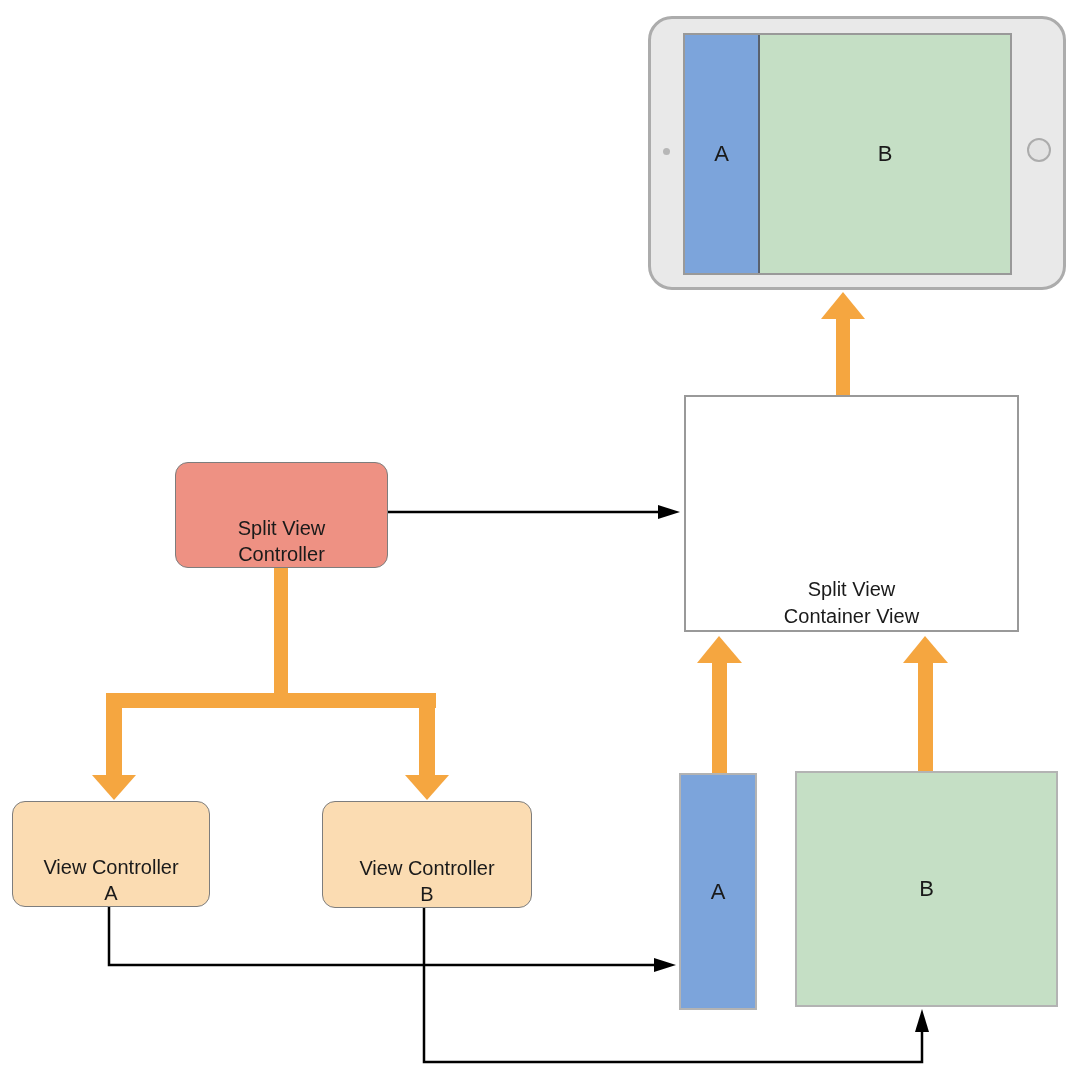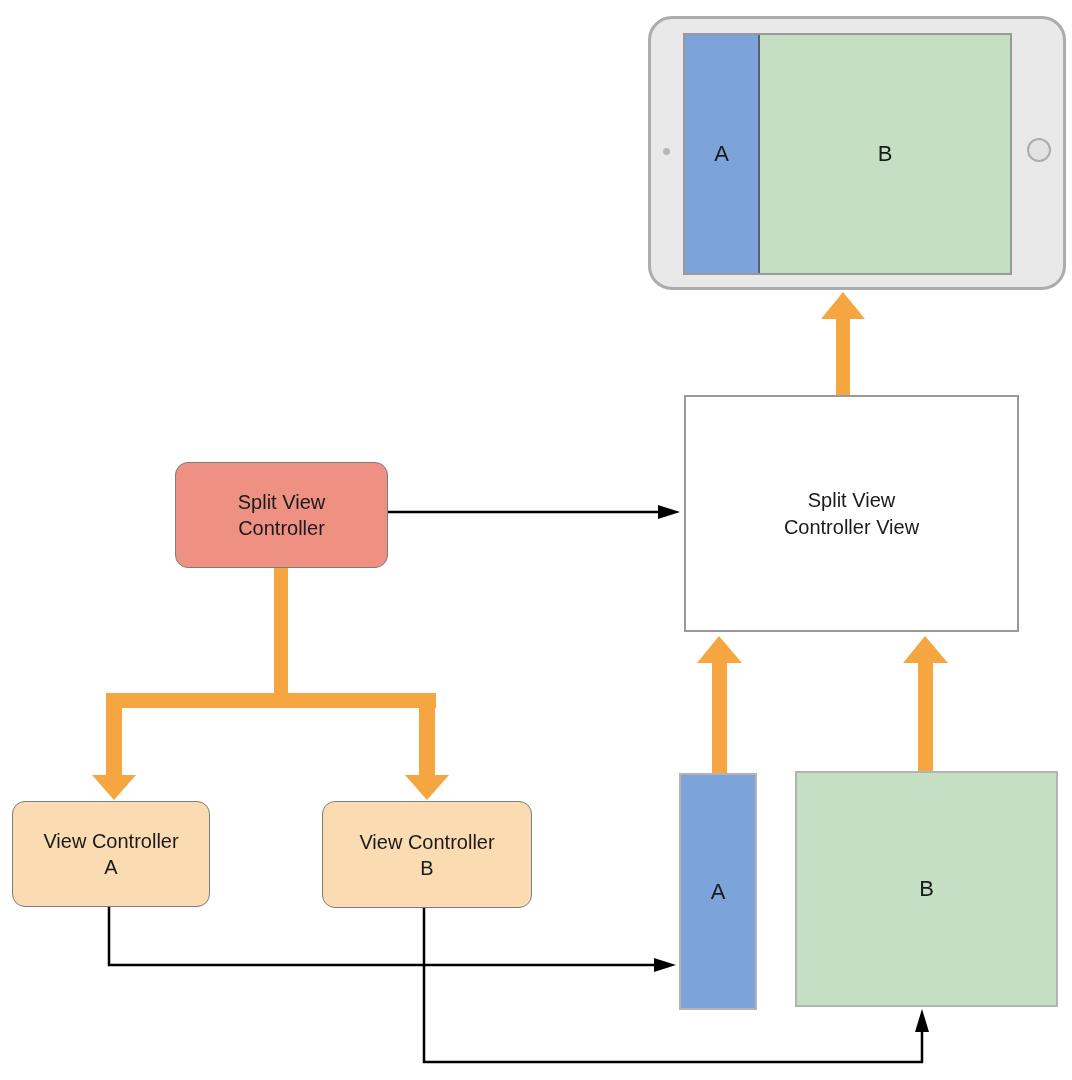--- a/index.html
+++ b/index.html
@@ -19,21 +19,21 @@
   #connector-layer {
     position: absolute;
     left: 0; top: 0;
     width: 1072px; height: 1080px;
     z-index: 1;
   }
   .node {
     position: absolute;
     z-index: 2;
     display: flex;
-    align-items: center;
+    align-items: flex-end;
     justify-content: center;
     text-align: center;
     box-sizing: border-box;
   }
   .rounded-node {
     border: 1.5px solid var(--node-border, #7d7d7d);
     border-radius: 13px;
     font-size: 20px;
     line-height: 26px;
   }
@@ -184,21 +184,21 @@
       <div class="ipad-pane-b">
         <span>B</span>
       </div>
     </div>
     <div class="ipad-home"></div>
   </div>
 
   <div class="node node-container">
     <div>
       <span>Split View</span><br>
-      <span>Controller View</span>
+      <span>Container View</span>
     </div>
   </div>
 
   <div class="node rounded-node node-svc">
     <div>
       <span>Split View</span><br>
       <span>Controller</span>
     </div>
   </div>
 

